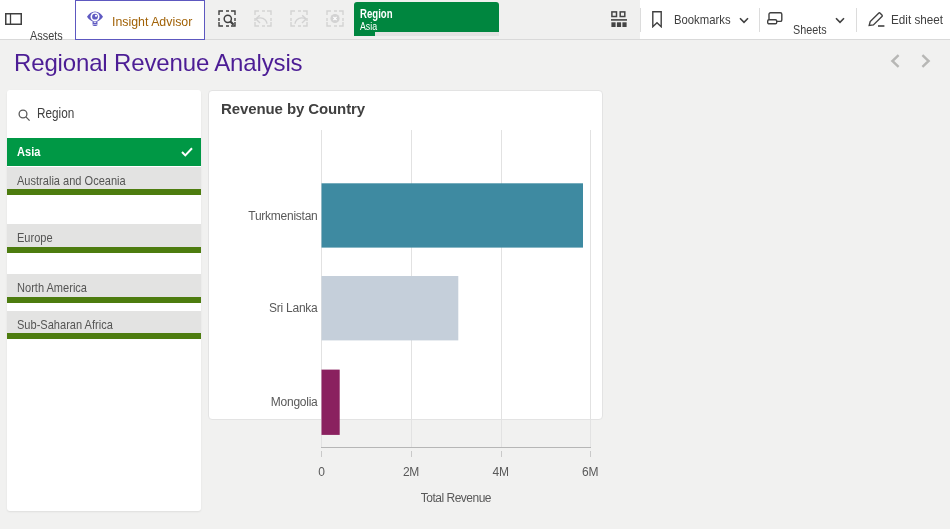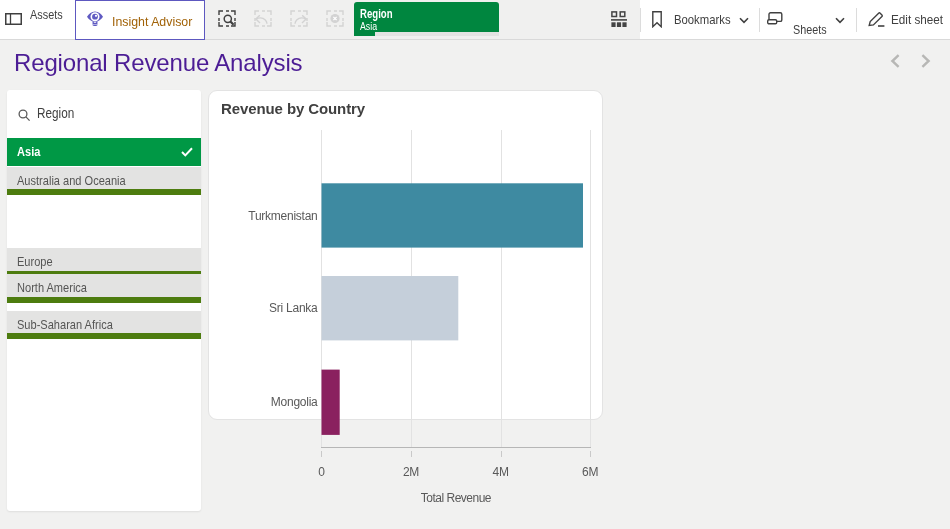--- a/index.html
+++ b/index.html
@@ -5,21 +5,21 @@
   * { margin:0; padding:0; box-sizing:border-box; }
   html,body { width:950px; height:529px; overflow:hidden; }
   body { font-family:"Liberation Sans", sans-serif; background:#f1f1f0; position:relative; }
   .abs { position:absolute; }
   .sx { display:inline-block; transform-origin:0 50%; white-space:nowrap; }
   
   #toolbar { left:0; top:0; width:950px; height:40px; background:#fff; border-bottom:1px solid #d9d9d9; }
   #tb-gray { left:204px; top:0; width:436px; height:39px; background:#f0f0ef; }
   .tbtext { color:#404040; font-size:13px; }
   #assets-ic { left:5px; top:13px; }
-  #assets-tx { left:30px; top:8px; font-size:12.5px; }
+  #assets-tx { left:30px; top:29px; font-size:12.5px; }
   #insight-box { left:75px; top:0px; width:130px; height:39.5px; background:#fff; border:1.8px solid #5d58c0; }
   #insight-ic { left:87px; top:11px; }
   #insight-tx { left:112px; top:13.5px; font-size:13px; color:#a16207; }
   .cornerbox { width:18px; height:17px; }
   #chip { left:354px; top:2px; width:144.5px; height:29.5px; background:#00863f; border-radius:3px 3px 0 0; }
   #chip-t1 { left:6px; top:5px; color:#fff; font-size:12px; font-weight:bold; }
   #chip-t2 { left:6px; top:18px; color:#fff; font-size:11px; }
   #chip-bar { left:354px; top:31.5px; width:144.5px; height:4px; background:#e3e3e2; }
   #chip-bar-fill { left:0; top:0; width:21px; height:4px; background:#00863f; }
   .vsep { top:8px; width:1px; height:24px; background:#dcdcdc; }
@@ -27,21 +27,21 @@
   #sh-tx { left:793px; top:12px;margin-top:10px; }
   #es-tx { left:891px; top:12px; }
   
   #sheet-title { left:14px; top:49px; font-size:24px; letter-spacing:-0.15px; color:#4c1d95; }
   
   #listbox { left:7px; top:90px; width:193.5px; height:421px; background:#fff; border-radius:3px; box-shadow:0 1px 2px rgba(0,0,0,0.08); }
   #lb-title { left:30px; top:15px; font-size:14px; color:#404040; }
   .row { left:0; width:193.5px; height:28.8px; font-size:13px; color:#555554; line-height:28.8px; padding-left:10px; background:#e3e3e2; border-bottom:6px solid #4d7c0f; }
   #row-asia { top:47.7px; background:#009845; color:#fff; font-weight:bold; border-bottom:none; }
   
-  #chart { left:208px; top:90px; width:394.5px; height:330px; background:#fff; border-radius:9px; border:1px solid #e3e3e3; }
+  #chart { left:208px; top:90px; width:394.5px; height:330px; background:#fff; border-radius:4px; border:1px solid #e3e3e3; }
   #chart-title { left:12px; top:9px; font-size:15px; font-weight:bold; letter-spacing:-0.1px; color:#404040; }
 </style>
 </head>
 <body>
   <div id="toolbar" class="abs">
     <div id="tb-gray" class="abs"></div>
     <svg id="assets-ic" class="abs" width="17" height="12" viewBox="0 0 17 12">
       <rect x="0.75" y="0.75" width="15.5" height="10.5" fill="none" stroke="#404040" stroke-width="1.5"></rect>
       <line x1="5.5" y1="0.75" x2="5.5" y2="11.25" stroke="#404040" stroke-width="1.3"></line>
     </svg>
@@ -131,21 +131,21 @@
       <circle cx="5" cy="5" r="3.9" fill="none" stroke="#595959" stroke-width="1.3"></circle>
       <line x1="7.9" y1="7.9" x2="11.6" y2="11.6" stroke="#595959" stroke-width="1.3"></line>
     </svg>
     <div id="lb-title" class="abs"><span class="sx" style="transform:scaleX(.84)">Region</span></div>
     <div id="row-asia" class="abs row"><span class="sx" style="transform:scaleX(.85)">Asia</span>
       <svg class="abs" style="right:8px; top:9px;" width="12" height="10" viewBox="0 0 12 10">
         <path d="M1 5 L4.3 8.4 L11 1.2" fill="none" stroke="#fff" stroke-width="2"></path>
       </svg>
     </div>
     <div class="abs row" style="top:76.5px;"><span class="sx" style="transform:scaleX(.85)">Australia and Oceania</span></div>
-    <div class="abs row" style="top:134.1px;margin-top:24px;"><span class="sx" style="transform:scaleX(.85)">Europe</span></div>
+    <div class="abs row" style="top:134.1px;"><span class="sx" style="transform:scaleX(.85)">Europe</span></div>
     <div class="abs row" style="top:184px;"><span class="sx" style="transform:scaleX(.85)">North America</span></div>
     <div class="abs row" style="top:220.5px;"><span class="sx" style="transform:scaleX(.85)">Sub-Saharan Africa</span></div>
   </div>
 
   <div id="chart" class="abs">
     <div id="chart-title" class="abs">Revenue by Country</div>
     <svg class="abs" style="left:0; top:0;" width="392" height="418" viewBox="0 0 392 418">
 
       <g stroke="#e2e2e2" stroke-width="1" shape-rendering="crispEdges">
         <line x1="112.5" y1="39" x2="112.5" y2="356.5"></line>

